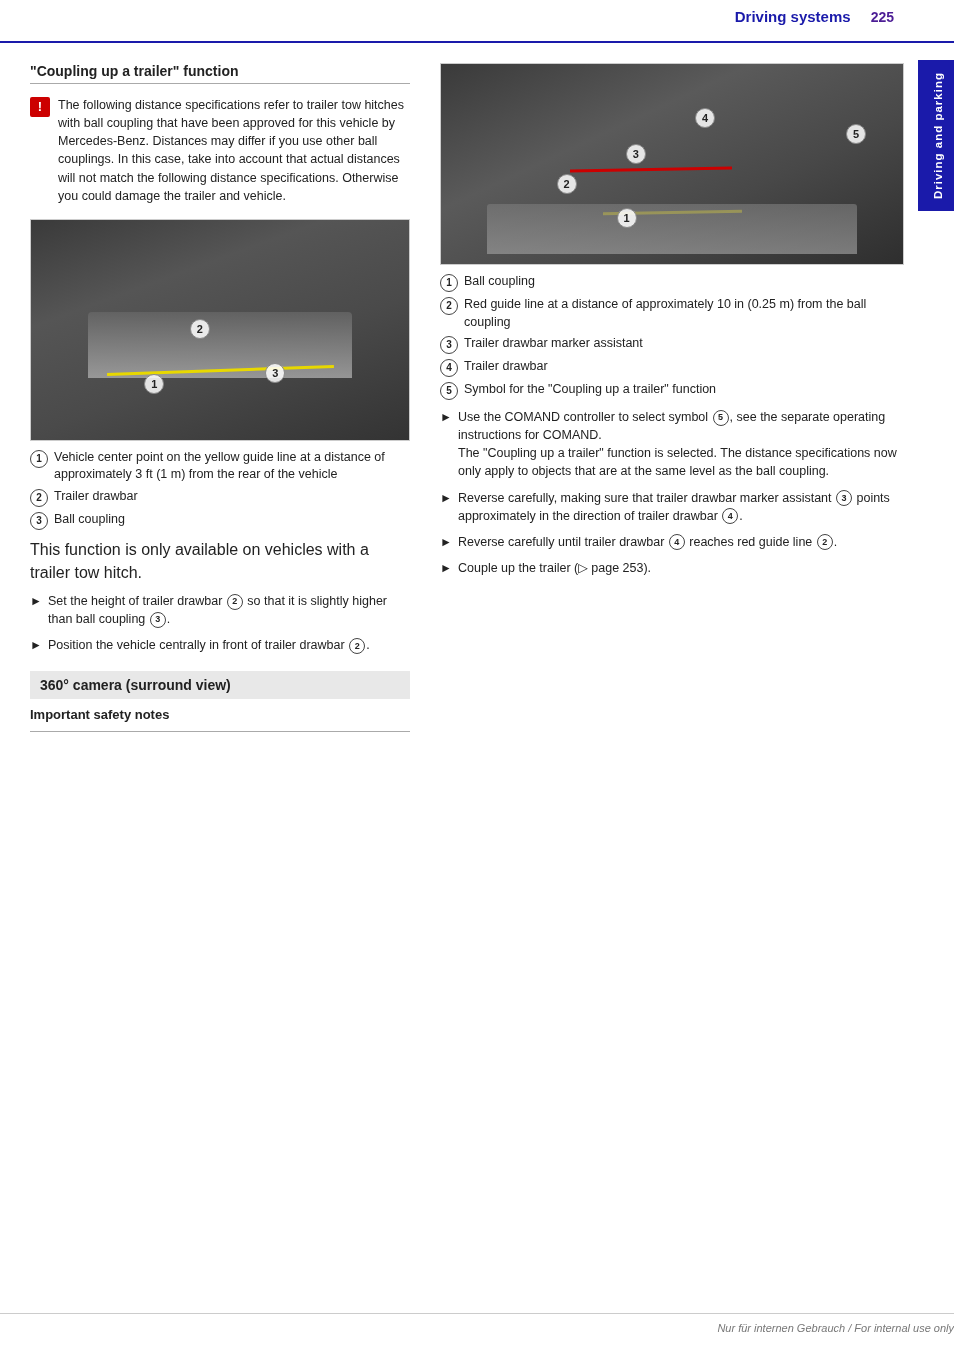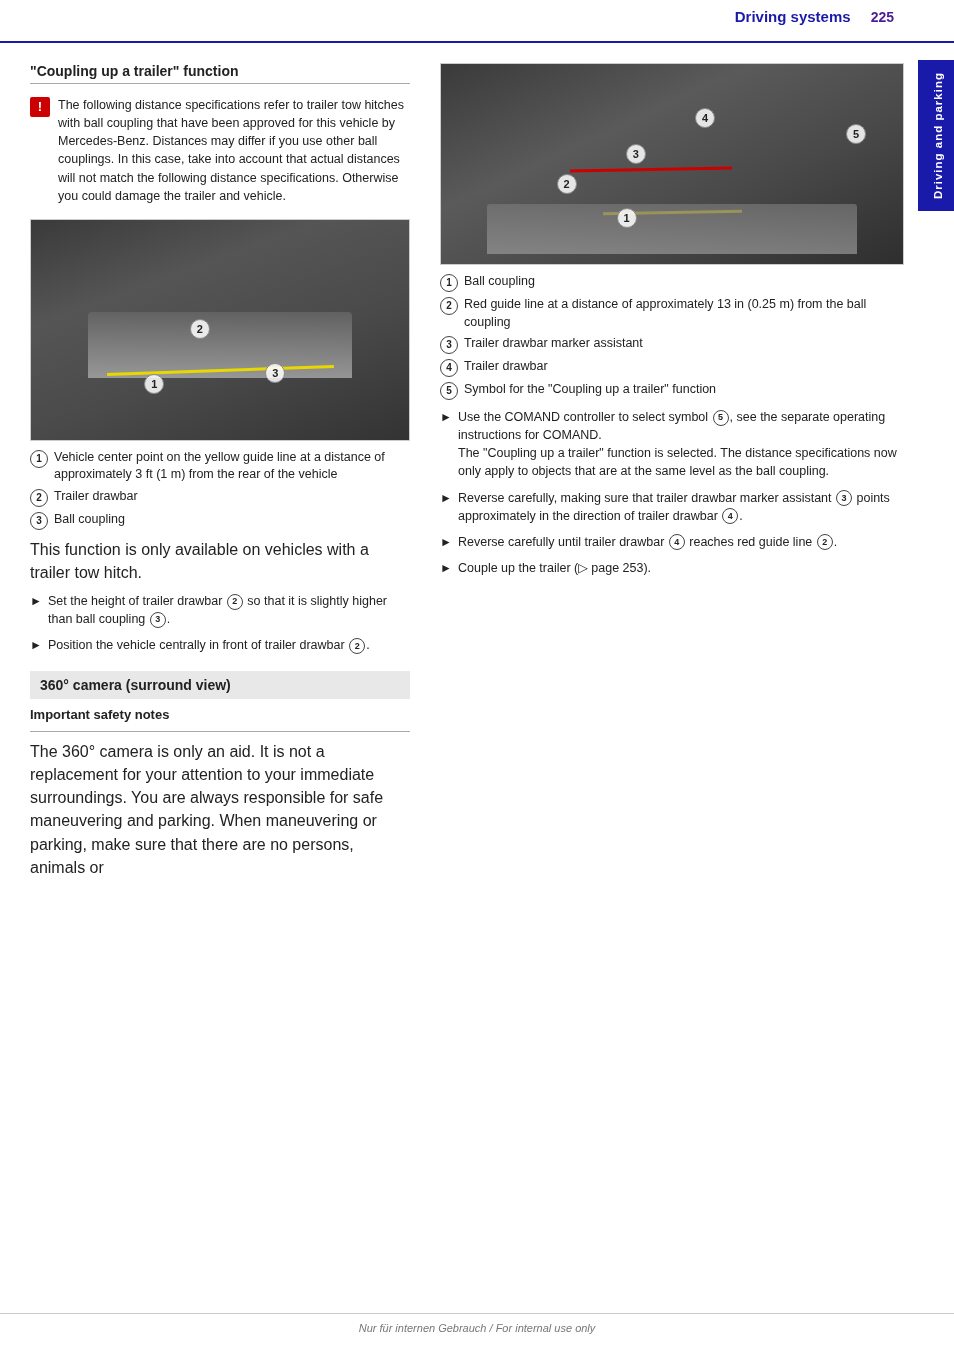--- a/index.html
+++ b/index.html
@@ -249,21 +249,21 @@
       padding-bottom: 9px;
       margin-bottom: 8px;
     }
 
     
     .footer {
       position: absolute;
       bottom: 20px;
       left: 0;
       right: 0;
-      text-align: center;
+      text-align: right;
       font-size: 11px;
       color: #777;
       border-top: 1px solid #ccc;
       padding-top: 8px;
       font-style: italic;
     }
 
     
     .vertical-tab-container {
       position: absolute;
@@ -350,21 +350,20 @@
         <span class="arrow-bullet">►</span>
         <span>Position the vehicle centrally in front of trailer drawbar <span class="inline-circle">2</span>.</span>
       </li>
     </ul>
 
     <div class="section-360">
       <span class="section-360-title">360° camera (surround view)</span>
     </div>
 
     <div class="subsection-title">Important safety notes</div>
-    <p class="plain-text">The 360° camera is only an aid. It is not a replacement for your attention to your immediate surroundings. You are always responsible for safe maneuvering and parking. When maneuvering or parking, make sure that there are no persons, animals or</p>
 
   </div>
 
   <div class="right-col">
 
     <div class="doc-image">
       <div class="image-placeholder right-img">
         <div style="position:absolute;top:0;left:0;right:0;bottom:0;background:linear-gradient(155deg,#3a3a3a 0%,#5a5a5a 35%,#484848 65%,#2e2e2e 100%);"></div>
 
         <div style="position:absolute;bottom:25%;left:35%;width:30%;height:3px;background:#e8d800;opacity:0.9;transform:rotate(-1deg);"></div>
@@ -381,21 +380,21 @@
       </div>
     </div>
 
     <ul class="num-list">
       <li>
         <span class="circle-num">1</span>
         <span>Ball coupling</span>
       </li>
       <li>
         <span class="circle-num">2</span>
-        <span>Red guide line at a distance of approximately 13 in (0.25 m) from the ball coupling</span>
+        <span>Red guide line at a distance of approximately 10 in (0.25 m) from the ball coupling</span>
       </li>
       <li>
         <span class="circle-num">3</span>
         <span>Trailer drawbar marker assistant</span>
       </li>
       <li>
         <span class="circle-num">4</span>
         <span>Trailer drawbar</span>
       </li>
       <li>

